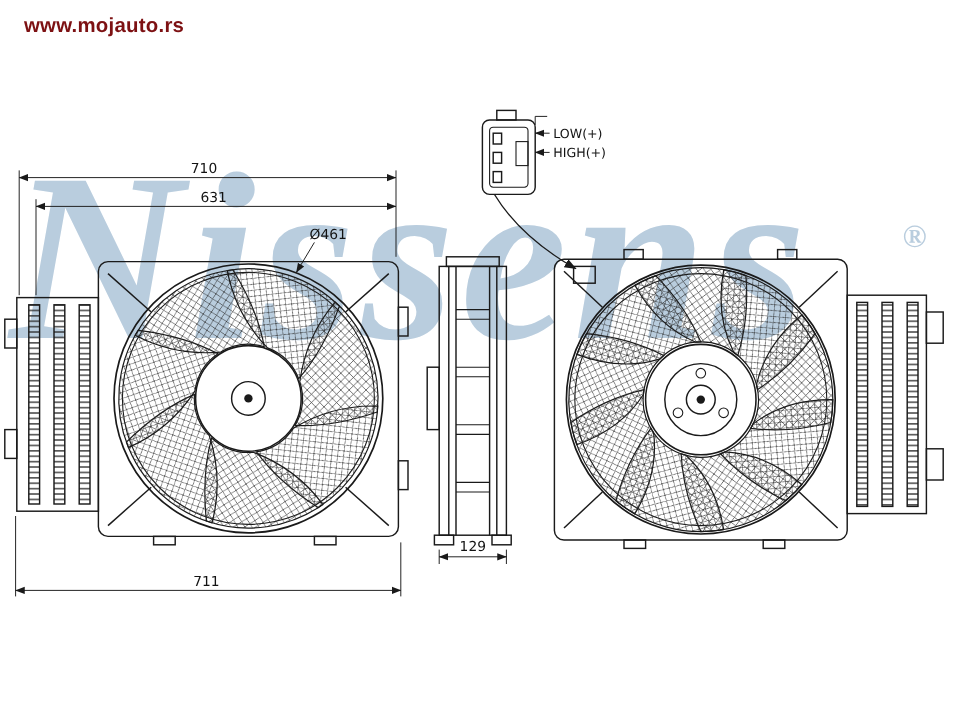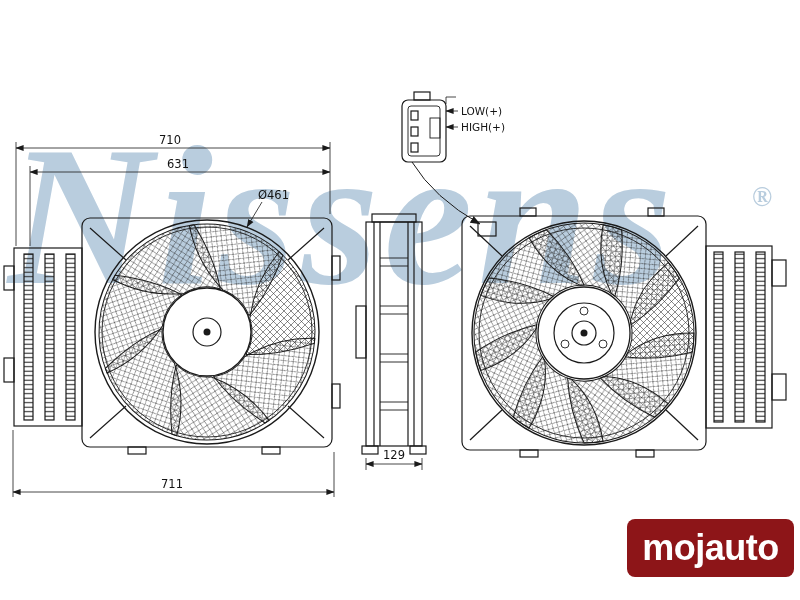--- a/index.html
+++ b/index.html
@@ -14,20 +14,21 @@
   svg.drawing text.start{text-anchor:start}
   svg.drawing text.small{font-size:10.5px}
   .logo{position:absolute;left:627px;top:519px;width:167px;height:58px;background:#8d1518;border-radius:8px;display:flex;align-items:center;justify-content:center;z-index:3}
   .logo-text{color:#ffffff;font-weight:700;font-size:36px;letter-spacing:-.5px;font-family:"Liberation Sans",sans-serif}
 </style>
 </head>
 <body>
 
 <div class="canvas">
 
+  <div class="site-url">www.mojauto.rs</div>
 
   <div class="watermark"><span>Nissens</span></div>
   <div class="wm-reg">®</div>
 
   <svg class="drawing" viewBox="0 0 800 600" xmlns="http://www.w3.org/2000/svg">
     <defs>
       <pattern id="xh" width="7" height="7" patternUnits="userSpaceOnUse">
         <path d="M0,0 L7,7 M7,0 L0,7" stroke="#2b2b2b" stroke-width="0.55"></path>
       </pattern>
       <pattern id="dh" width="4.5" height="4.5" patternUnits="userSpaceOnUse">
@@ -183,17 +184,14 @@
       <g stroke-width="0.8">
         <line x1="458" y1="111" x2="446" y2="111" marker-end="url(#ar)"></line>
         <line x1="458" y1="127" x2="446" y2="127" marker-end="url(#ar)"></line>
         <text x="461" y="115" class="start small">LOW(+)</text>
         <text x="461" y="131" class="start small">HIGH(+)</text>
       </g>
       <path d="M412,162 Q434,198 480,224" marker-end="url(#ar)" stroke-width="1"></path>
     </g>
   </svg>
 
-  <div class="logo">
-    <span class="logo-text">mojauto</span>
-  </div>
 
 </div>
 
 </body></html>

